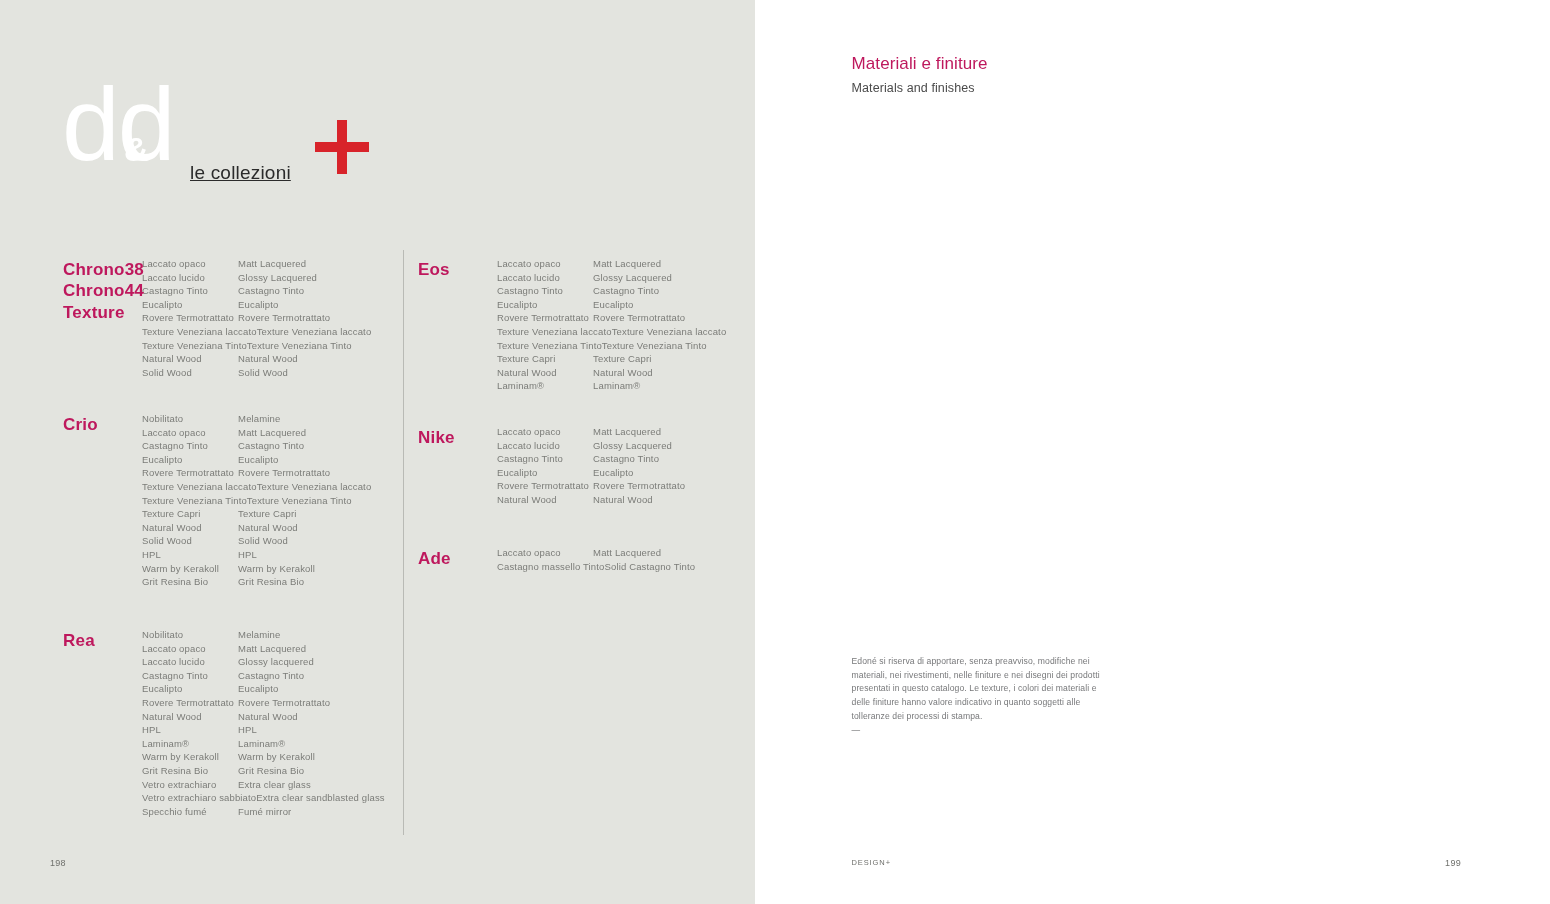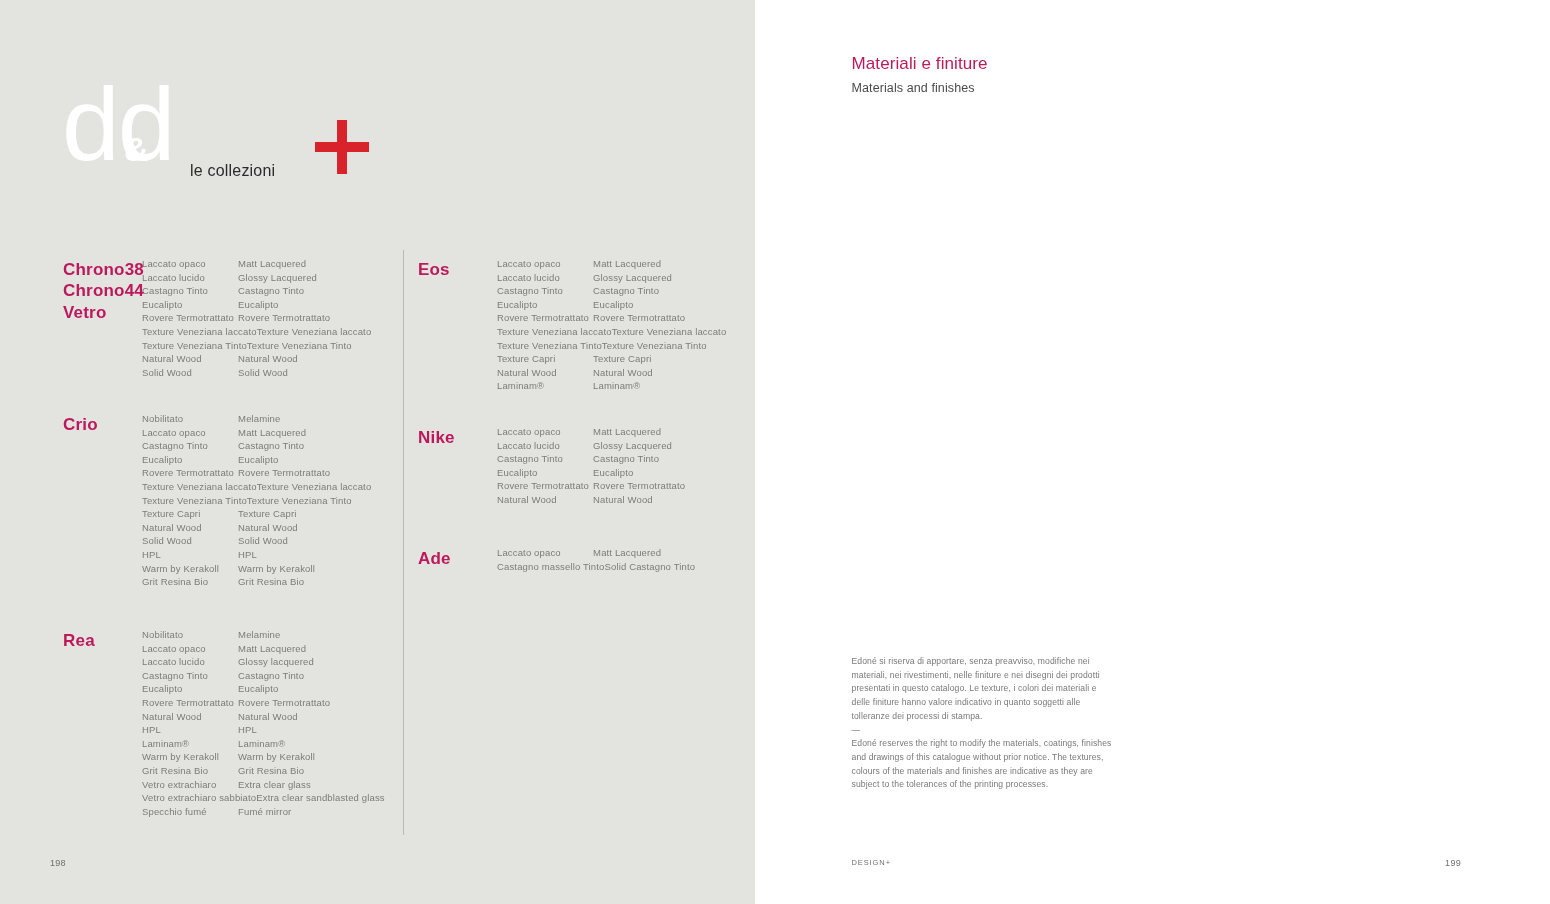--- a/index.html
+++ b/index.html
@@ -84,24 +84,25 @@
   .logo-plus::after {
     left: 0;
     top: 22px;
     width: 54px;
     height: 10px;
   }
   .logo-tagline {
     position: absolute;
     left: 128px;
     top: 90px;
-    font-size: 16px;
+    font-size: 19px;
     color: #2b2b2b;
     font-weight: 400;
     letter-spacing: 0.2px;
+    text-decoration: underline;
   }
 
   
   .columns {
     position: absolute;
     left: 0;
     top: 245px;
     width: 775px;
   }
   .col {
@@ -240,21 +241,21 @@
     <div class="divider"></div>
 
     <div class="columns">
 
       <div class="col col-a">
 
         <div class="group" style="height:155px;">
           <div class="group-title">
             <div>Chrono38</div>
             <div>Chrono44</div>
-            <div>Vetro</div>
+            <div>Texture</div>
           </div>
           <div class="group-rows">
             <div class="row">
                 <span class="cell cell-it">Laccato opaco</span>
                 <span class="cell cell-en">Matt Lacquered</span>
               </div>
             <div class="row">
                 <span class="cell cell-it">Laccato lucido</span>
                 <span class="cell cell-en">Glossy Lacquered</span>
               </div>
@@ -519,20 +520,19 @@
     <div class="footer-left-page">198</div>
   </div>
 
   <div class="page-right">
     <div class="right-title">Materiali e finiture</div>
     <div class="right-subtitle">Materials and finishes</div>
 
     <div class="disclaimer">
       <p>Edoné si riserva di apportare, senza preavviso, modifiche nei materiali, nei rivestimenti, nelle finiture e nei disegni dei prodotti presentati in questo catalogo. Le texture, i colori dei materiali e delle finiture hanno valore indicativo in quanto soggetti alle tolleranze dei processi di stampa.</p>
       <p class="sep">—</p>
-      <p>Edoné reserves the right to modify the materials, coatings, finishes and drawings of this catalogue without prior notice. The textures, colours of the materials and finishes are indicative as they are subject to the tolerances of the printing processes.</p>
     </div>
 
     <div class="footer-right-brand">DESIGN+</div>
     <div class="footer-right-page">199</div>
   </div>
 
 </div>
 
 </body></html>

